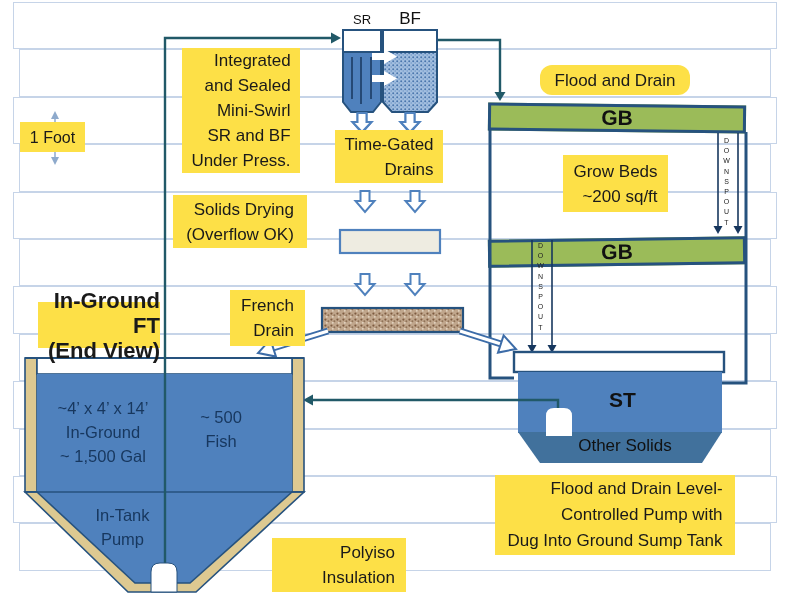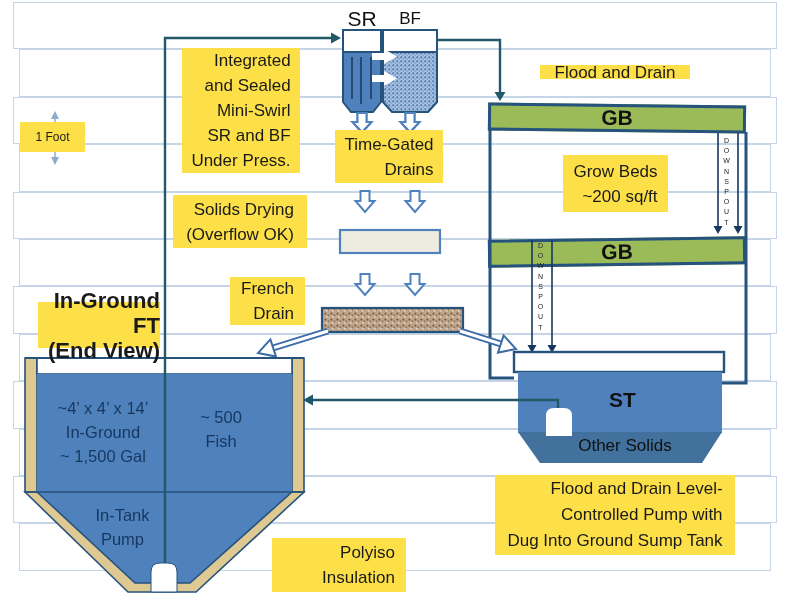--- a/index.html
+++ b/index.html
@@ -147,38 +147,38 @@
       <path d="M405.5,113 h9 v9 h5 l-9.5,10 l-9.5,-10 h5 z"></path>
     </g>
 
     <g>
       <line x1="55" y1="116" x2="55" y2="160" stroke="#8eaacc" stroke-width="1.5"></line>
       <path d="M55,111 l-4,8 h8 z" fill="#8eaacc"></path>
       <path d="M55,165 l-4,-8 h8 z" fill="#8eaacc"></path>
     </g>
   </svg>
 
-  <div class="plain darktext" style="left:342px;top:8px;width:40px;height:22px;font-size:21px;text-align:center;">SR</div>
+  <div class="plain darktext" style="left:342px;top:8px;width:40px;height:22px;font-size:13px;text-align:center;">SR</div>
   <div class="plain darktext" style="left:390px;top:8px;width:40px;height:22px;font-size:17px;">BF</div>
 
   <div class="lbl" style="left:182px;top:48px;width:118px;height:125px;">Integrated
 and Sealed
 Mini-Swirl
 SR and BF
 Under Press.</div>
   <div class="lbl" style="left:335px;top:130px;width:108px;height:53px;">Time-Gated
 Drains</div>
   <div class="lbl" style="left:173px;top:195px;width:134px;height:53px;">Solids Drying
 (Overflow OK)</div>
-  <div class="lbl" style="left:230px;top:277px;width:75px;height:48px;">French
+  <div class="lbl" style="left:230px;top:290px;width:75px;height:56px;">French
 Drain</div>
-  <div class="lbl" style="left:540px;top:65px;width:150px;height:14px;">Flood and Drain</div>
+  <div class="lbl" style="left:540px;top:65px;width:150px;height:30px;border-radius:12px;">Flood and Drain</div>
   <div class="lbl" style="left:563px;top:155px;width:105px;height:57px;">Grow Beds
 ~200 sq/ft</div>
-  <div class="lbl" style="left:20px;top:122px;width:65px;height:30px;font-size:12px;">1 Foot</div>
+  <div class="lbl" style="left:20px;top:122px;width:65px;height:30px;font-size:16px;">1 Foot</div>
   <div class="lbl" style="left:38px;top:302px;width:122px;height:46px;font-size:22px;font-weight:bold;">In-Ground FT
 (End View)</div>
   <div class="lbl" style="left:272px;top:538px;width:95px;height:54px;padding-left:39px;">Polyiso
 Insulation</div>
   <div class="lbl" style="left:495px;top:475px;width:240px;height:80px;line-height:26px;">Flood and Drain Level-
 Controlled Pump with
 Dug Into Ground Sump Tank</div>
 
   <div class="plain tanktext" style="left:43px;top:396px;width:120px;height:72px;">~4’ x 4’ x 14’
 In-Ground

